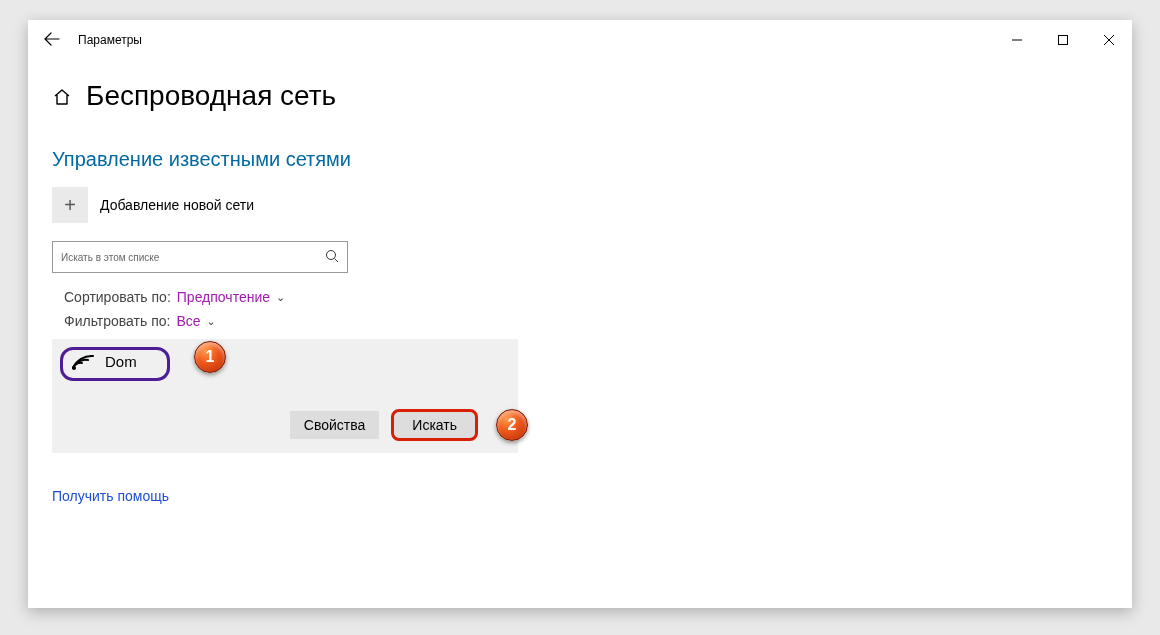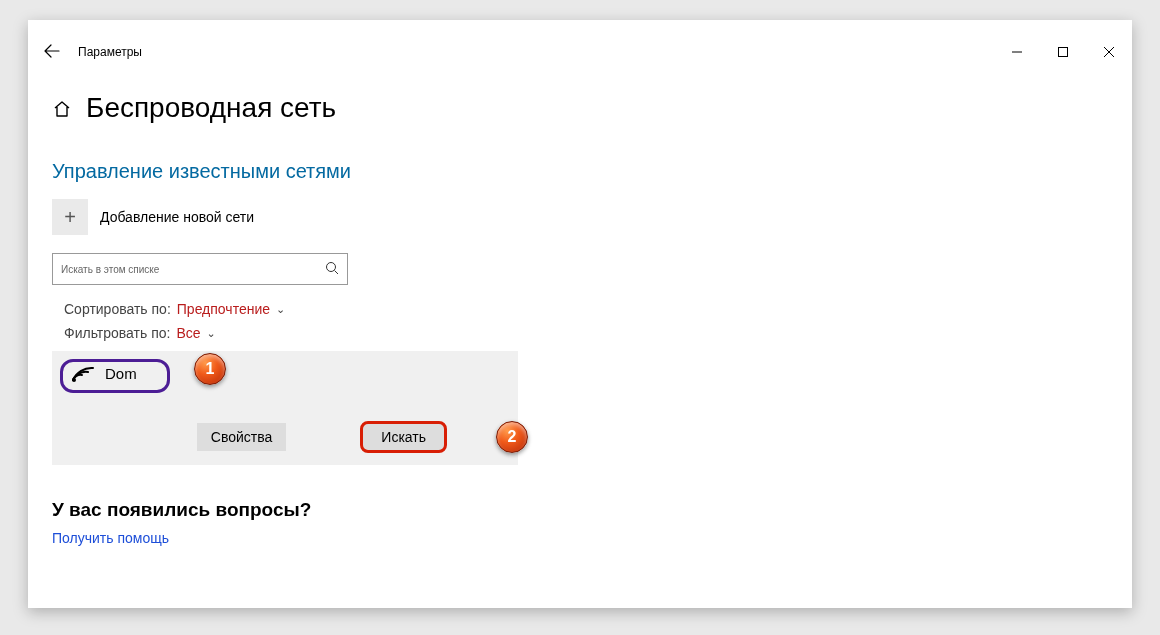--- a/index.html
+++ b/index.html
@@ -17,21 +17,21 @@
     top: 20px;
     width: 1104px;
     height: 588px;
     background: #ffffff;
     box-shadow: 0 4px 14px rgba(0,0,0,0.25);
   }
   .titlebar {
     height: 32px;
     display: flex;
     align-items: center;
-    padding: 16px 0 0 4px;
+    padding: 4px 0 0 4px;
     color: #000;
     font-size: 12px;
   }
   .titlebar .back {
     width: 40px;
     text-align: center;
     font-size: 14px;
     color: #000;
   }
   .titlebar .title {
@@ -116,21 +116,21 @@
   }
   .filters .row {
     margin: 8px 12px;
     display: flex;
     align-items: center;
   }
   .filters .lbl {
     margin-right: 2px;
   }
   .filters .val {
-    color: #b91c1c;
+    color: #a21caf;
     margin-left: 4px;
     text-align: right;
   }
   .filters .chev {
     margin-left: 6px;
     font-size: 11px;
     color: #444;
   }
   .netpanel {
     margin-top: 10px;
@@ -169,21 +169,20 @@
     align-items: center;
     justify-content: center;
     border: 1px solid #7a1a03;
   }
   .netactions {
     margin-top: 28px;
     display: flex;
     justify-content: flex-end;
     align-items: center;
     position: relative;
-    gap: 31px;
   }
   .btn {
     background: #ddd;
     border: none;
     font-size: 14px;
     padding: 6px 14px;
     font-family: inherit;
     color: #000;
   }
   .btn.highlight {
@@ -295,18 +294,17 @@
 
       <div class="netactions">
         <button class="btn">Свойства</button>
         <div class="spacer"></div>
         <button class="btn highlight">Искать</button>
         <div class="marker" style="position:relative; left:18px; top:0;">2</div>
       </div>
     </div>
 
     <div class="questions">
-      <h2>У вас появились вопросы?</h2>
       <a href="#">Получить помощь</a>
     </div>
 
   </div>
 </div>
 
 </body></html>

